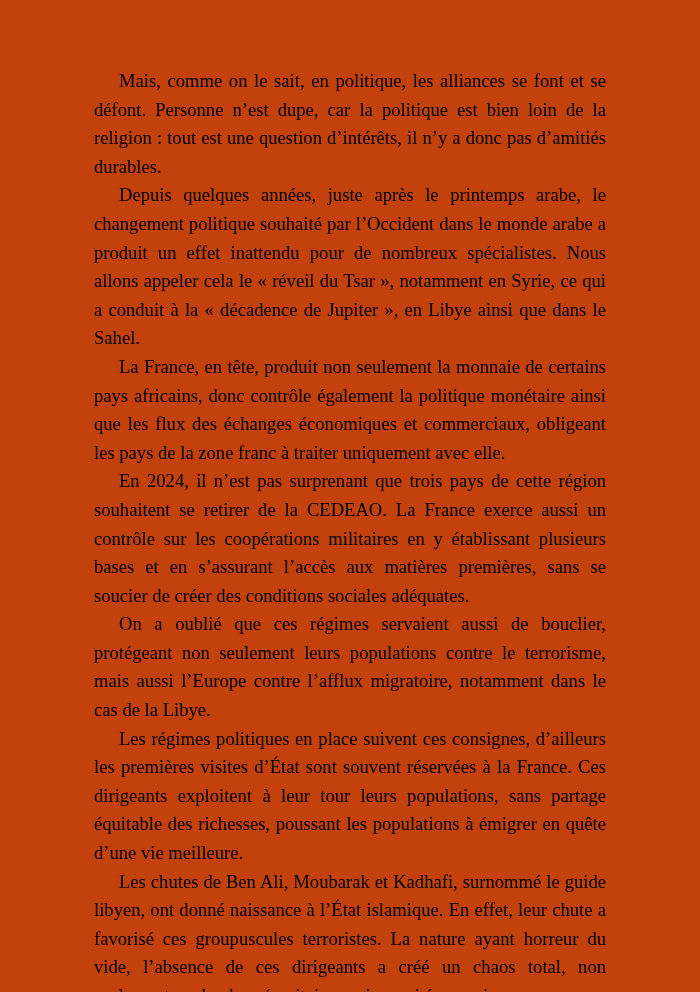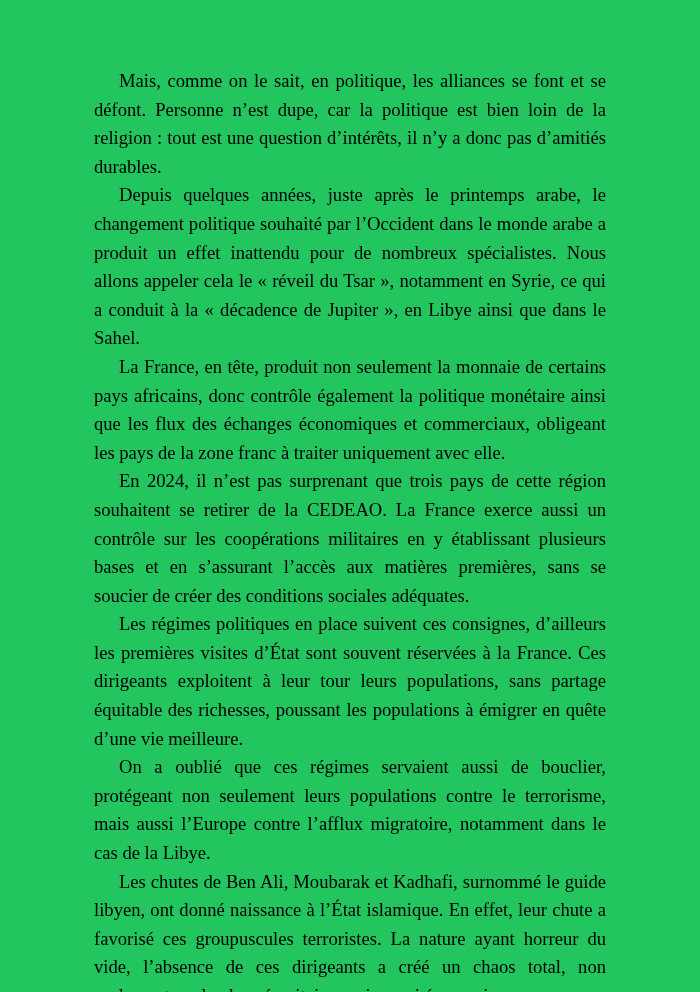--- a/index.html
+++ b/index.html
@@ -6,21 +6,21 @@
   html, body {
     margin: 0;
     padding: 0;
     background: #ffffff;
   }
 
   .page {
     position: relative;
     width: 700px;
     height: 992px;
-    background: #22c55e;
+    background: #c2410c;
     overflow: hidden;
     box-sizing: border-box;
   }
 
   .text-column {
     position: absolute;
     left: 94px;
     top: 67px;
     width: 512px;
     font-family: "Liberation Serif", "DejaVu Serif", serif;
@@ -47,18 +47,18 @@
 </style>
 </head>
 <body>
 
 <div class="page">
   <div class="text-column">
     <p class="para">Mais, comme on le sait, en politique, les alliances se font et se défont. Personne n’est dupe, car la politique est bien loin de la religion : tout est une question d’intérêts, il n’y a donc pas d’amitiés durables.</p>
     <p class="para">Depuis quelques années, juste après le printemps arabe, le changement politique souhaité par l’Occident dans le monde arabe a produit un effet inattendu pour de nombreux spécialistes. Nous allons appeler cela le « réveil du Tsar », notamment en Syrie, ce qui a conduit à la « décadence de Jupiter », en Libye ainsi que dans le Sahel.</p>
     <p class="para">La France, en tête, produit non seulement la monnaie de certains pays africains, donc contrôle également la politique monétaire ainsi que les flux des échanges économiques et commerciaux, obligeant les pays de la zone franc à traiter uniquement avec elle.</p>
     <p class="para">En 2024, il n’est pas surprenant que trois pays de cette région souhaitent se retirer de la CEDEAO. La France exerce aussi un contrôle sur les coopérations militaires en y établissant plusieurs bases et en s’assurant l’accès aux matières premières, sans se soucier de créer des conditions sociales adéquates.</p>
+    <p class="para">On a oublié que ces régimes servaient aussi de bouclier, protégeant non seulement leurs populations contre le terrorisme, mais aussi l’Europe contre l’afflux migratoire, notamment dans le cas de la Libye.</p>
     <p class="para">Les régimes politiques en place suivent ces consignes, d’ailleurs les premières visites d’État sont souvent réservées à la France. Ces dirigeants exploitent à leur tour leurs populations, sans partage équitable des richesses, poussant les populations à émigrer en quête d’une vie meilleure.</p>
-    <p class="para">On a oublié que ces régimes servaient aussi de bouclier, protégeant non seulement leurs populations contre le terrorisme, mais aussi l’Europe contre l’afflux migratoire, notamment dans le cas de la Libye.</p>
     <p class="para">Les chutes de Ben Ali, Moubarak et Kadhafi, surnommé le guide libyen, ont donné naissance à l’État islamique. En effet, leur chute a favorisé ces groupuscules terroristes. La nature ayant horreur du vide, l’absence de ces dirigeants a créé un chaos total, non seulement sur le plan sécuritaire, mais aussi économique.</p>
 
   </div>
 </div>
 
 </body></html>

